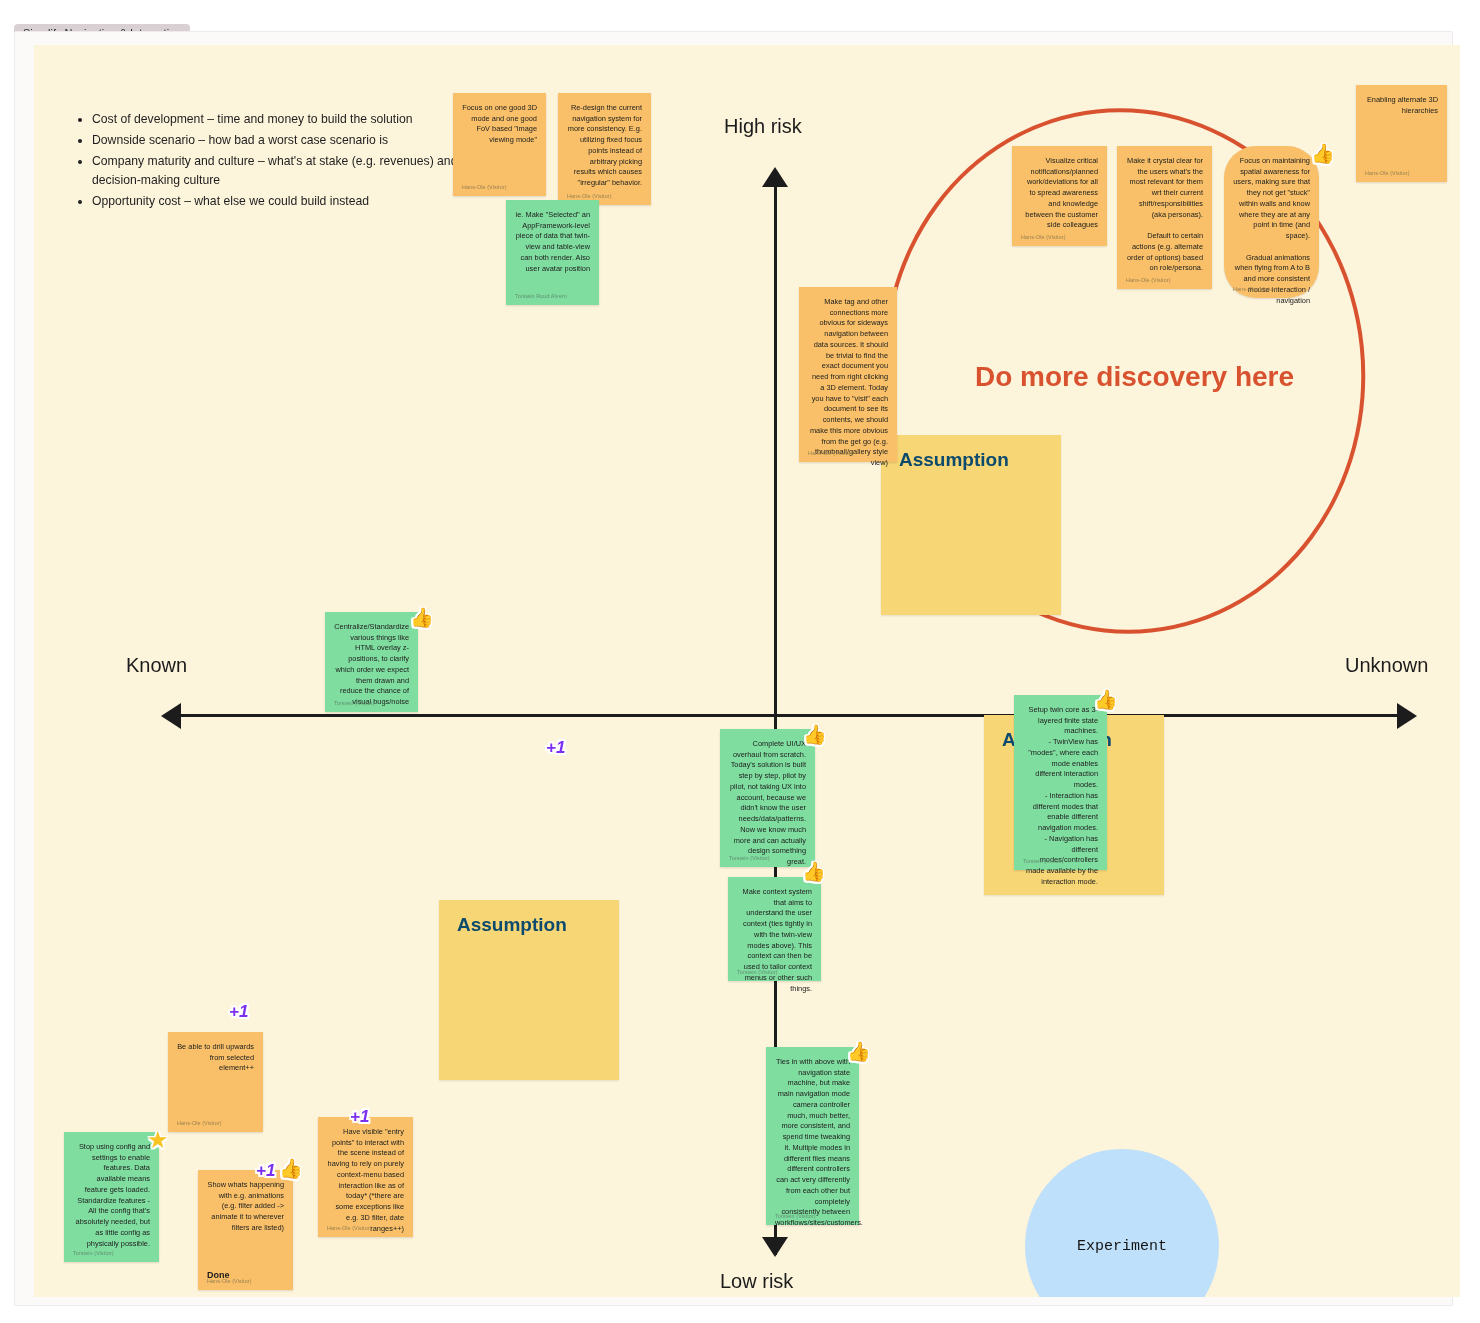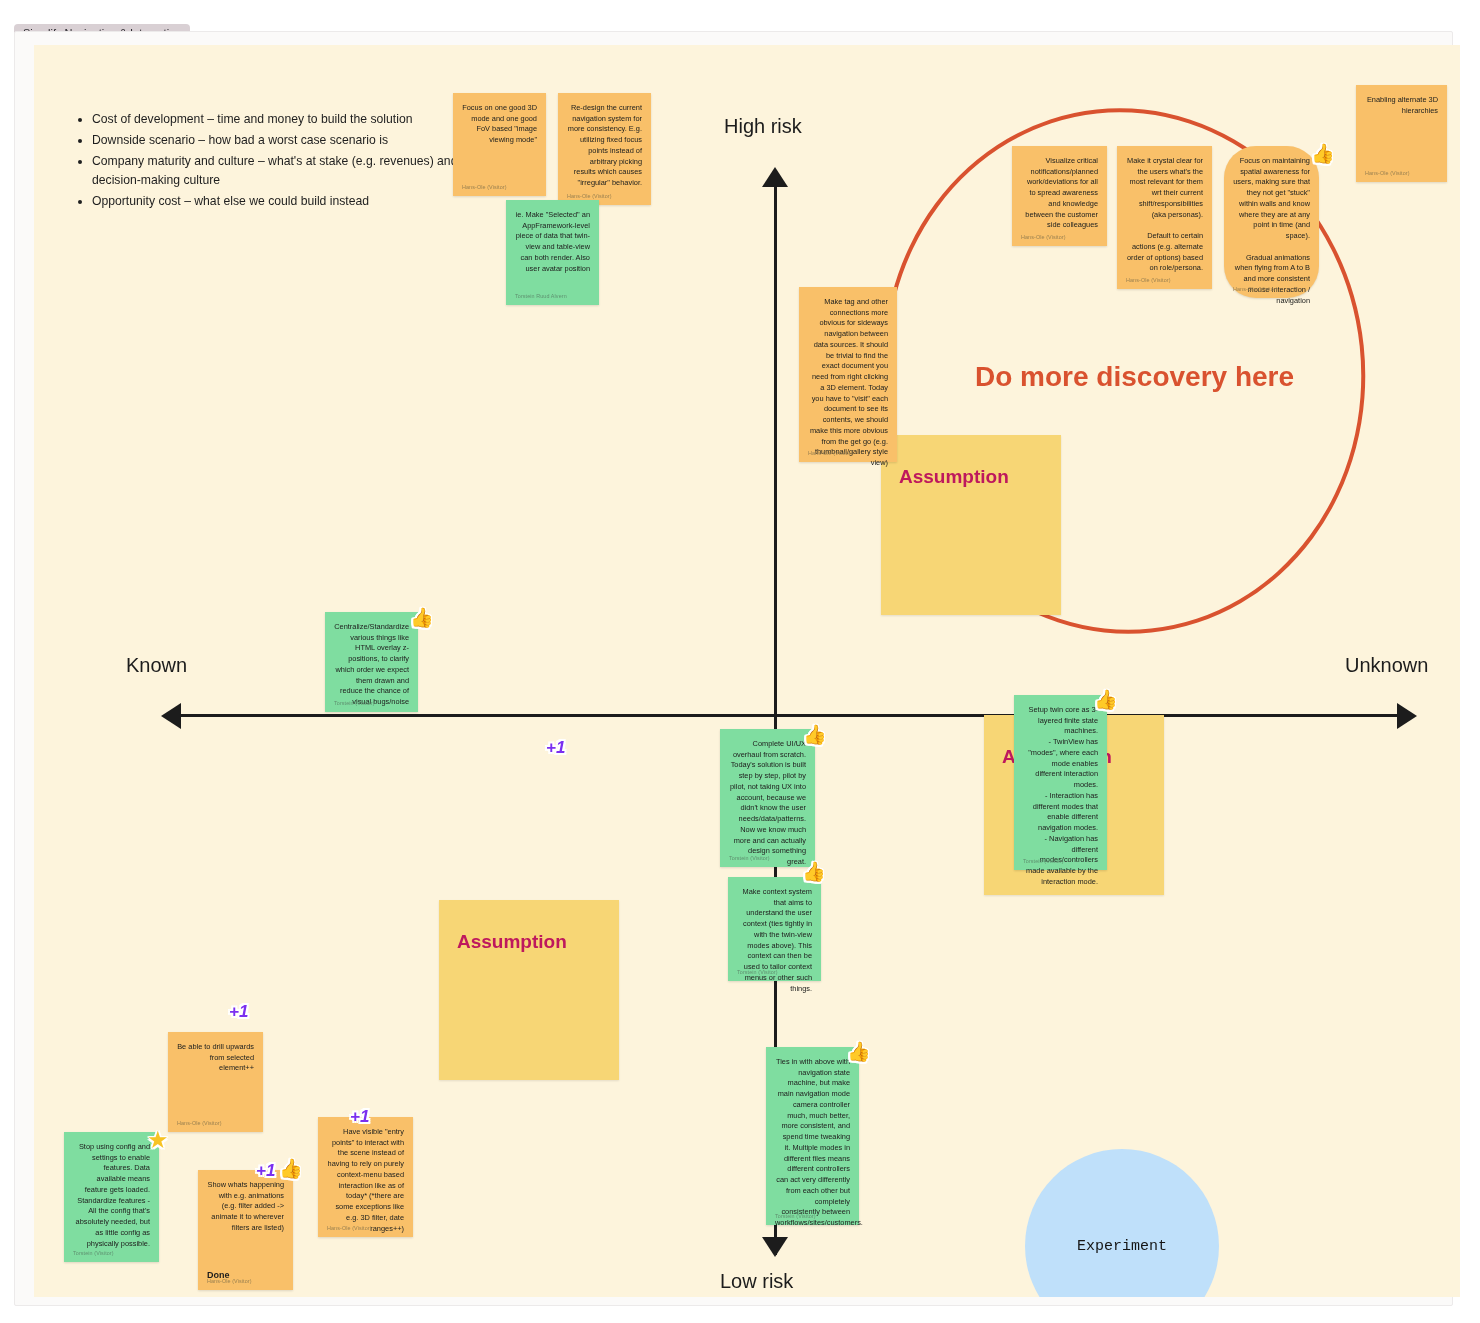--- a/index.html
+++ b/index.html
@@ -64,22 +64,22 @@
   .bullets{position:absolute;left:40px;top:65px;width:420px;}
   .bullets ul{margin:0;padding-left:18px;}
   .bullets li{font-size:12.2px;line-height:1.62;color:#1e1e1e;margin-bottom:1px;}
 
   
   .assumption{
     position:absolute;background:#f7d675;
     box-shadow:0 1px 2px rgba(0,0,0,.10);
   }
   .assumption .atitle{
-    position:absolute;left:18px;top:31px;
-    font-size:19px;font-weight:bold;color:#be185d;
+    position:absolute;left:18px;top:14px;
+    font-size:19px;font-weight:bold;color:#0c4a6e;
     font-family:"Liberation Sans", sans-serif;
   }
   .assum-1{left:847px;top:390px;width:180px;height:180px;}
   .assum-2{left:405px;top:855px;width:180px;height:180px;}
   .assum-3{left:950px;top:670px;width:180px;height:180px;}
 
   
   .experiment-circle{
     position:absolute;left:991px;top:1104px;width:194px;height:194px;
     background:#bfe0fa;border-radius:50%;

